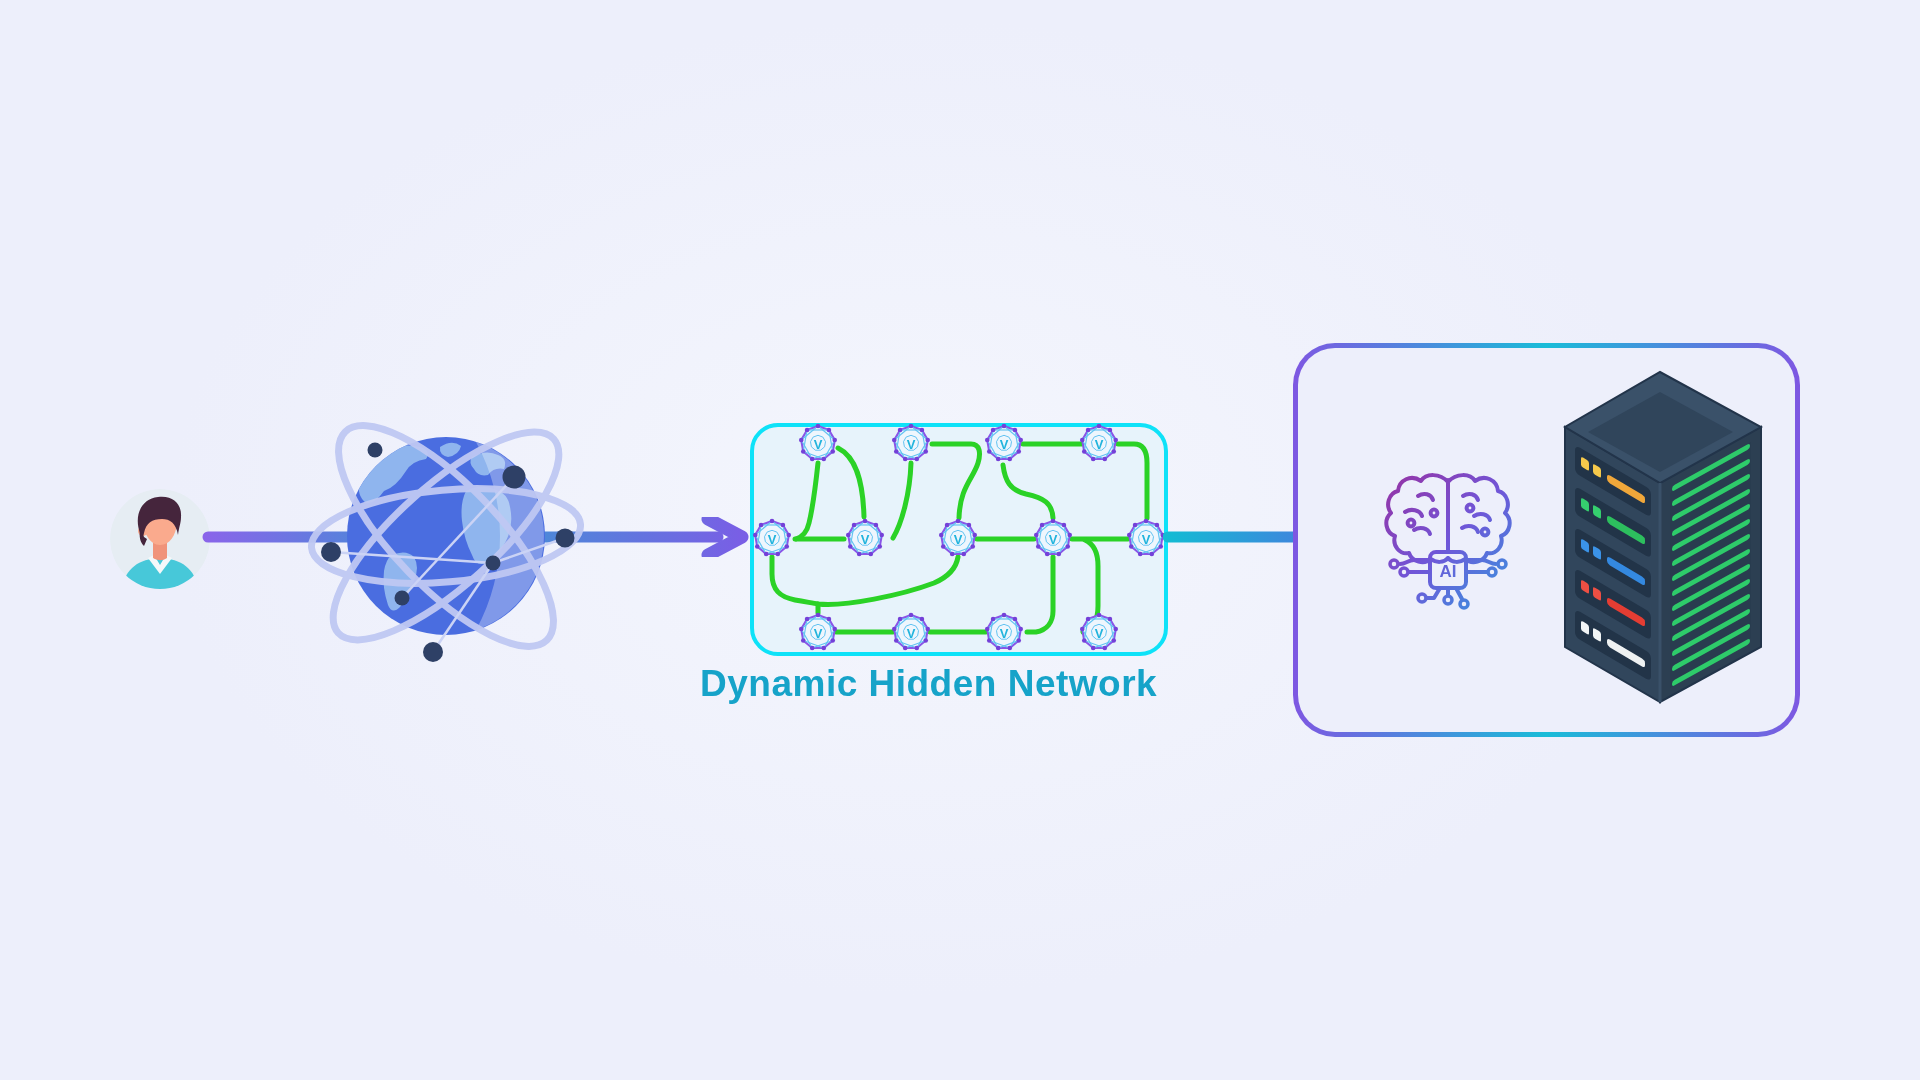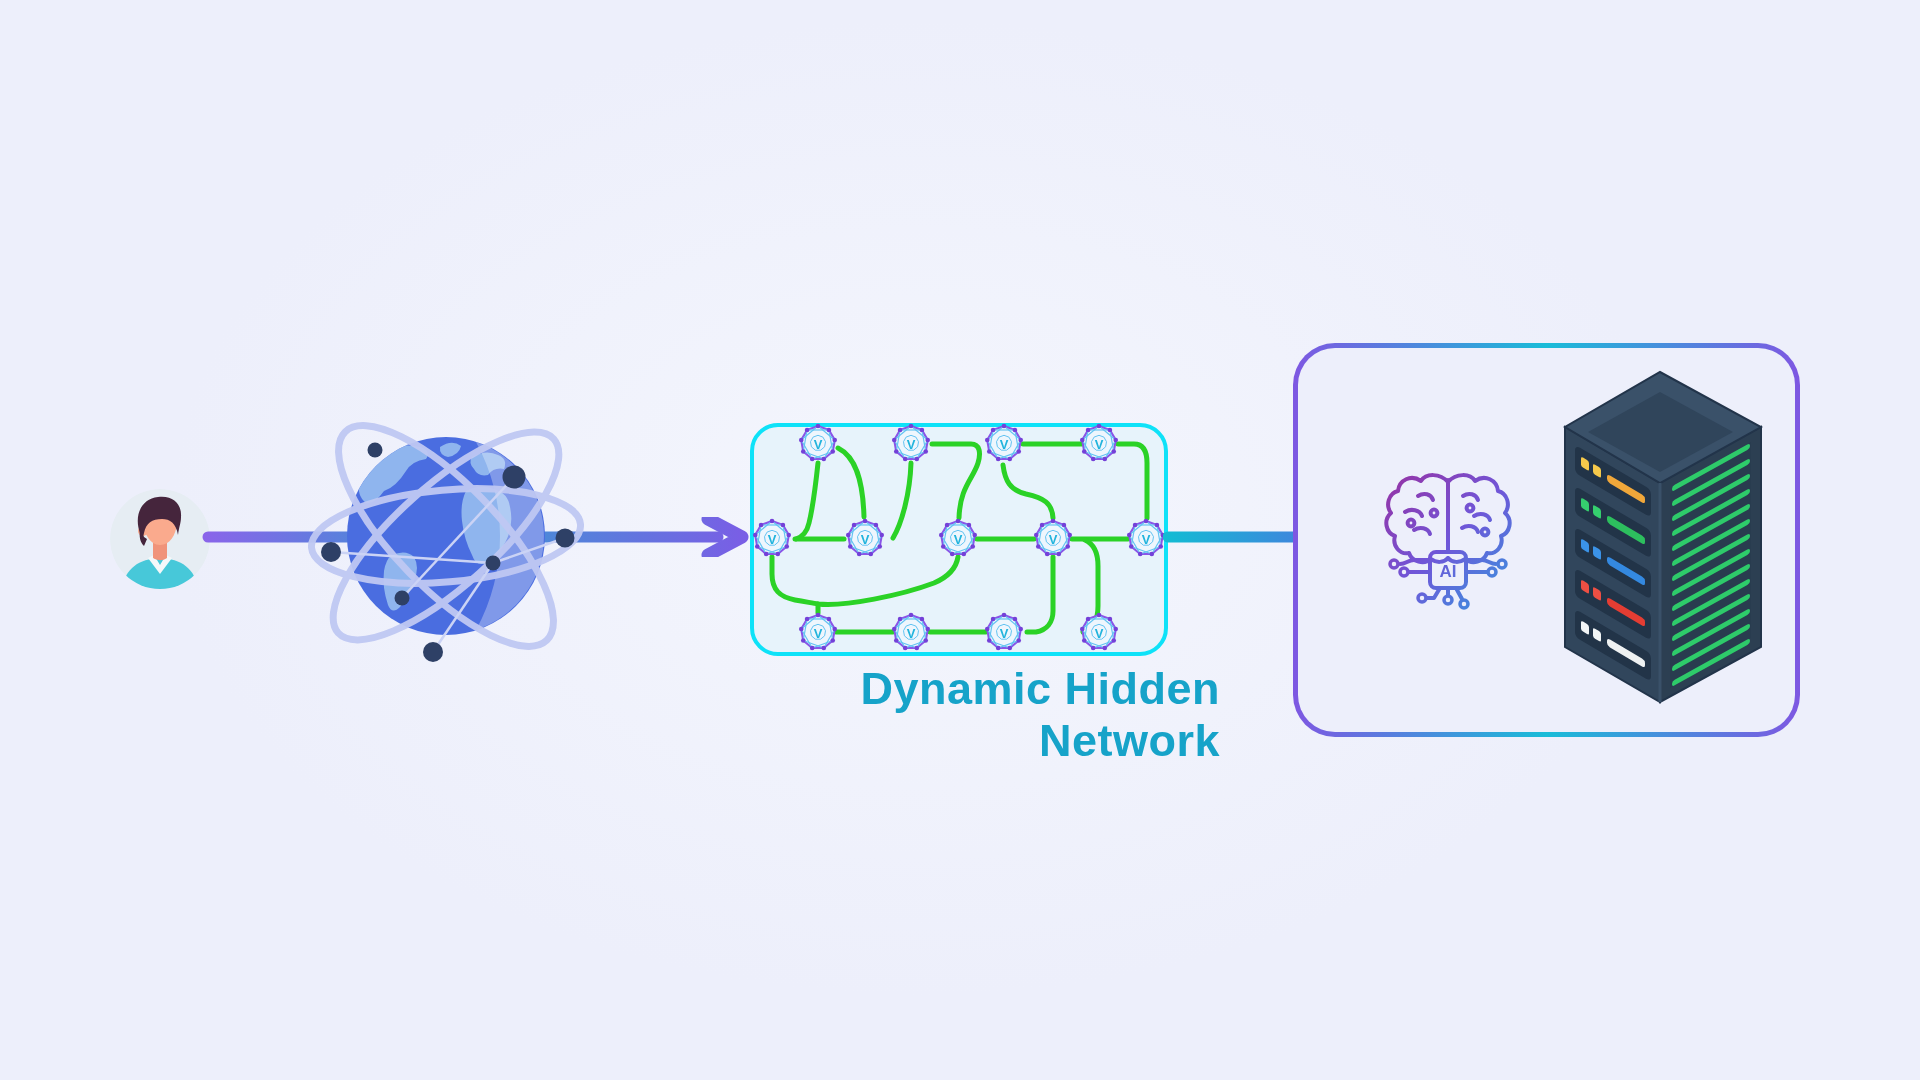--- a/index.html
+++ b/index.html
@@ -21,22 +21,22 @@
   
   .globe{left:280px;top:395px;width:330px;height:290px;}
 
   
   .netbox{
     left:750px;top:423px;width:418px;height:233px;box-sizing:border-box;
     border:4px solid #0ee2f8;border-radius:28px;background:#e7f3fb;
   }
   .netbox svg{position:absolute;left:-4px;top:-4px;width:418px;height:233px;overflow:visible;}
   .netlabel{
-    left:700px;top:663px;width:520px;text-align:right;
-    font-size:45px;font-weight:bold;color:#16a3c9;letter-spacing:.5px;
+    left:700px;top:663px;width:520px;text-align:left;
+    font-size:37px;font-weight:bold;color:#16a3c9;letter-spacing:.5px;
   }
 
   
   .aibox{
     left:1293px;top:343px;width:507px;height:394px;box-sizing:border-box;
     border-radius:42px;padding:5px;
     background:linear-gradient(90deg,#7e57e2 0%,#19bcd8 50%,#7e57e2 100%);
   }
   .aibox-inner{width:100%;height:100%;border-radius:37px;background:#edeffb;}
   .brain{left:1378px;top:468px;width:140px;height:145px;}

